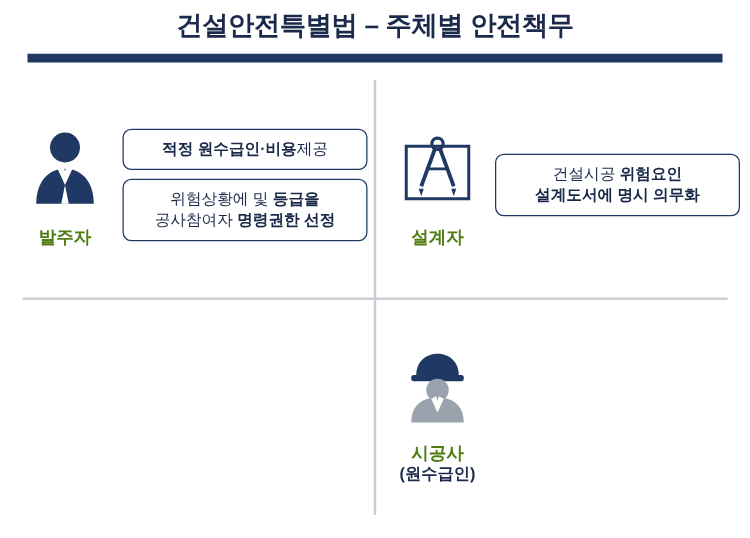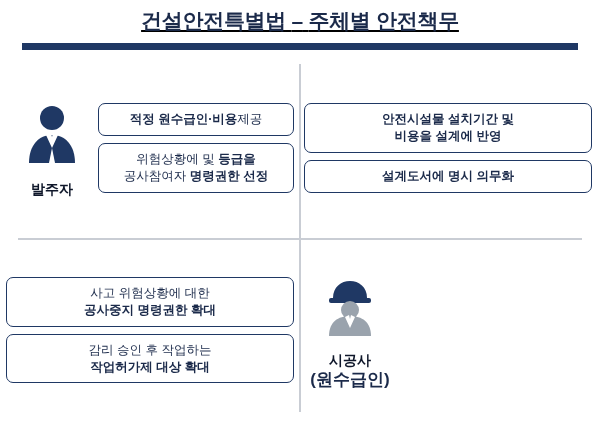--- a/index.html
+++ b/index.html
@@ -11,21 +11,20 @@
     height: 430px;
     background: #ffffff;
     font-family: "Liberation Sans", sans-serif;
     overflow: hidden;
   }
   .page {
     position: relative;
     width: 600px;
     height: 430px;
     box-sizing: border-box;
-    text-decoration: underline;
   }
 
   
   .title-wrap {
     text-align: center;
     padding-top: 8px;
   }
   .title {
     font-size: 21px;
     font-weight: bold;
@@ -93,26 +92,26 @@
   .actor-icon {
     height: 74px;
     display: flex;
     align-items: center;
     justify-content: center;
   }
   .actor-label {
     margin-top: 8px;
     font-size: 14px;
     font-weight: bold;
-    color: #0f172a;
+    color: #4d7c0f;
     text-align: center;
     line-height: 1.15;
   }
   .actor-sub {
-    font-size: 17px;
+    font-size: 13px;
     font-weight: bold;
     color: #1b2a4a;
     text-align: center;
   }
 
   .cards {
     flex: 1;
     display: flex;
     flex-direction: column;
     justify-content: center;
@@ -171,42 +170,43 @@
           <span class="ln"><span class="bold">적정 원수급인·비용</span><span>제공</span></span>
         </div>
         <div class="card">
           <span class="ln"><span>위험상황에 및 </span><span class="bold">등급을</span></span>
           <span class="ln"><span>공사참여자 </span><span class="bold">명령권한 선정</span></span>
         </div>
       </div>
     </div>
 
     <div class="quad q-tr">
+      <div class="actor">
+        <div class="actor-icon">
+          <svg width="70" height="70" viewBox="0 0 70 70">
+            <rect x="10" y="16" width="50" height="42" fill="none" stroke="#1f3864" stroke-width="2.4"></rect>
+            <circle cx="35" cy="14" r="4.5" fill="none" stroke="#1f3864" stroke-width="2.6"></circle>
+            <line x1="33" y1="18" x2="22" y2="48" stroke="#1f3864" stroke-width="3"></line>
+            <line x1="37" y1="18" x2="48" y2="48" stroke="#1f3864" stroke-width="3"></line>
+            <line x1="27" y1="34" x2="43" y2="34" stroke="#1f3864" stroke-width="2.2"></line>
+            <path d="M20 50 L24 50 L22 56 Z" fill="#1f3864"></path>
+            <path d="M46 50 L50 50 L48 56 Z" fill="#1f3864"></path>
+          </svg>
+        </div>
+        <div class="actor-label">설계자</div>
+      </div>
       <div class="cards">
         <div class="card">
-          <span class="ln bold">안전시설물 설치기간 및</span>
-          <span class="ln bold">비용을 설계에 반영</span>
-        </div>
-        <div class="card">
+          <span class="ln"><span>건설시공 </span><span class="bold">위험요인</span></span>
           <span class="ln bold">설계도서에 명시 의무화</span>
         </div>
       </div>
     </div>
 
     <div class="quad q-bl">
-      <div class="cards">
-        <div class="card">
-          <span class="ln">사고 위험상황에 대한</span>
-          <span class="ln bold">공사중지 명령권한 확대</span>
-        </div>
-        <div class="card">
-          <span class="ln">감리 승인 후 작업하는</span>
-          <span class="ln bold">작업허가제 대상 확대</span>
-        </div>
-      </div>
     </div>
 
     <div class="quad q-br">
       <div class="actor">
         <div class="actor-icon">
           <svg width="70" height="70" viewBox="0 0 70 70">
             <path d="M18 26 C18 15 26 9 35 9 C44 9 52 15 52 26 Z" fill="#1f3864"></path>
             <rect x="14" y="26" width="42" height="5" rx="2" fill="#1f3864"></rect>
             <circle cx="35" cy="38" r="9" fill="#9aa3ad"></circle>
             <path d="M14 64 C14 50 23 44 35 44 C47 44 56 50 56 64 Z" fill="#9aa3ad"></path>

